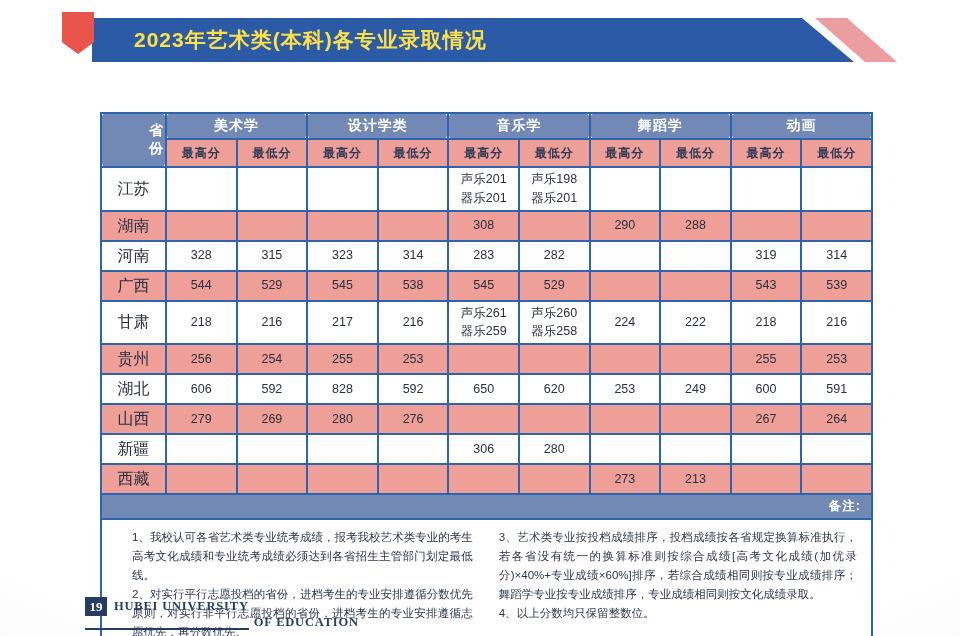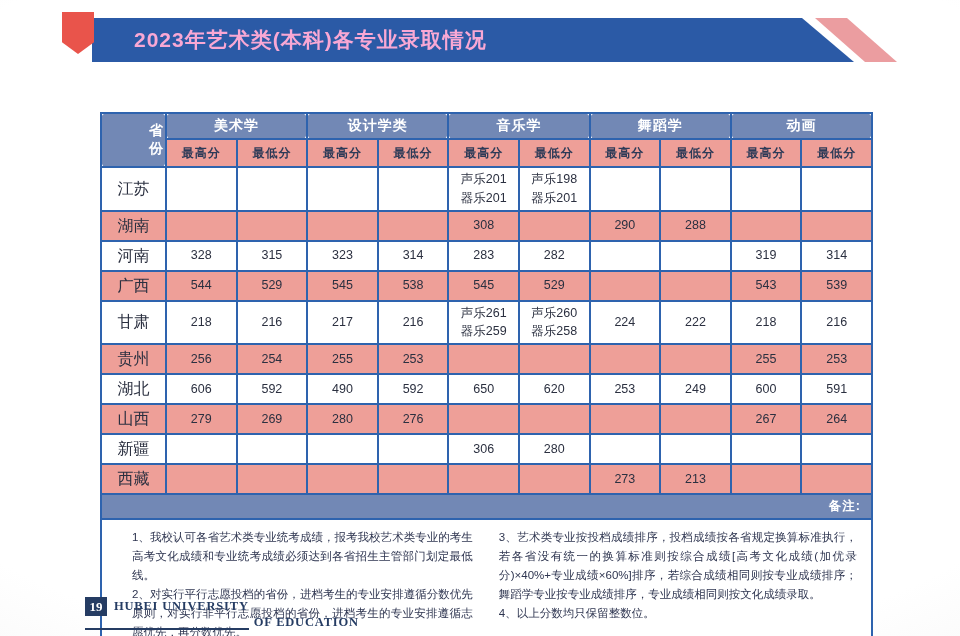--- a/index.html
+++ b/index.html
@@ -16,21 +16,21 @@
   
   .banner {
     position: absolute; left: 92px; top: 18px;
     width: 762px; height: 44px;
     background: #2b5aa6;
     clip-path: polygon(0 0, calc(100% - 52px) 0, 100% 100%, 0 100%);
     display: flex; align-items: center;
     padding-left: 42px;
   }
   .banner-title {
-    color: #f9a8d4; font-size: 21px; font-weight: 700; letter-spacing: 1px;
+    color: #fde047; font-size: 21px; font-weight: 700; letter-spacing: 1px;
   }
   .ribbon {
     position: absolute; left: 62px; top: 12px;
     width: 32px; height: 42px;
     background: #e9544b;
     clip-path: polygon(0 0, 100% 0, 100% 72%, 50% 100%, 0 72%);
     z-index: 2;
   }
   .stripe {
     position: absolute; left: 815px; top: 18px;
@@ -229,21 +229,21 @@
             <td></td>
             <td></td>
             <td></td>
             <td>255</td>
             <td>253</td>
           </tr>
           <tr>
             <td class="province">湖北</td>
             <td>606</td>
             <td>592</td>
-            <td>490</td>
+            <td>828</td>
             <td>592</td>
             <td>650</td>
             <td>620</td>
             <td>253</td>
             <td>249</td>
             <td>600</td>
             <td>591</td>
           </tr>
           <tr>
             <td class="province">山西</td>

